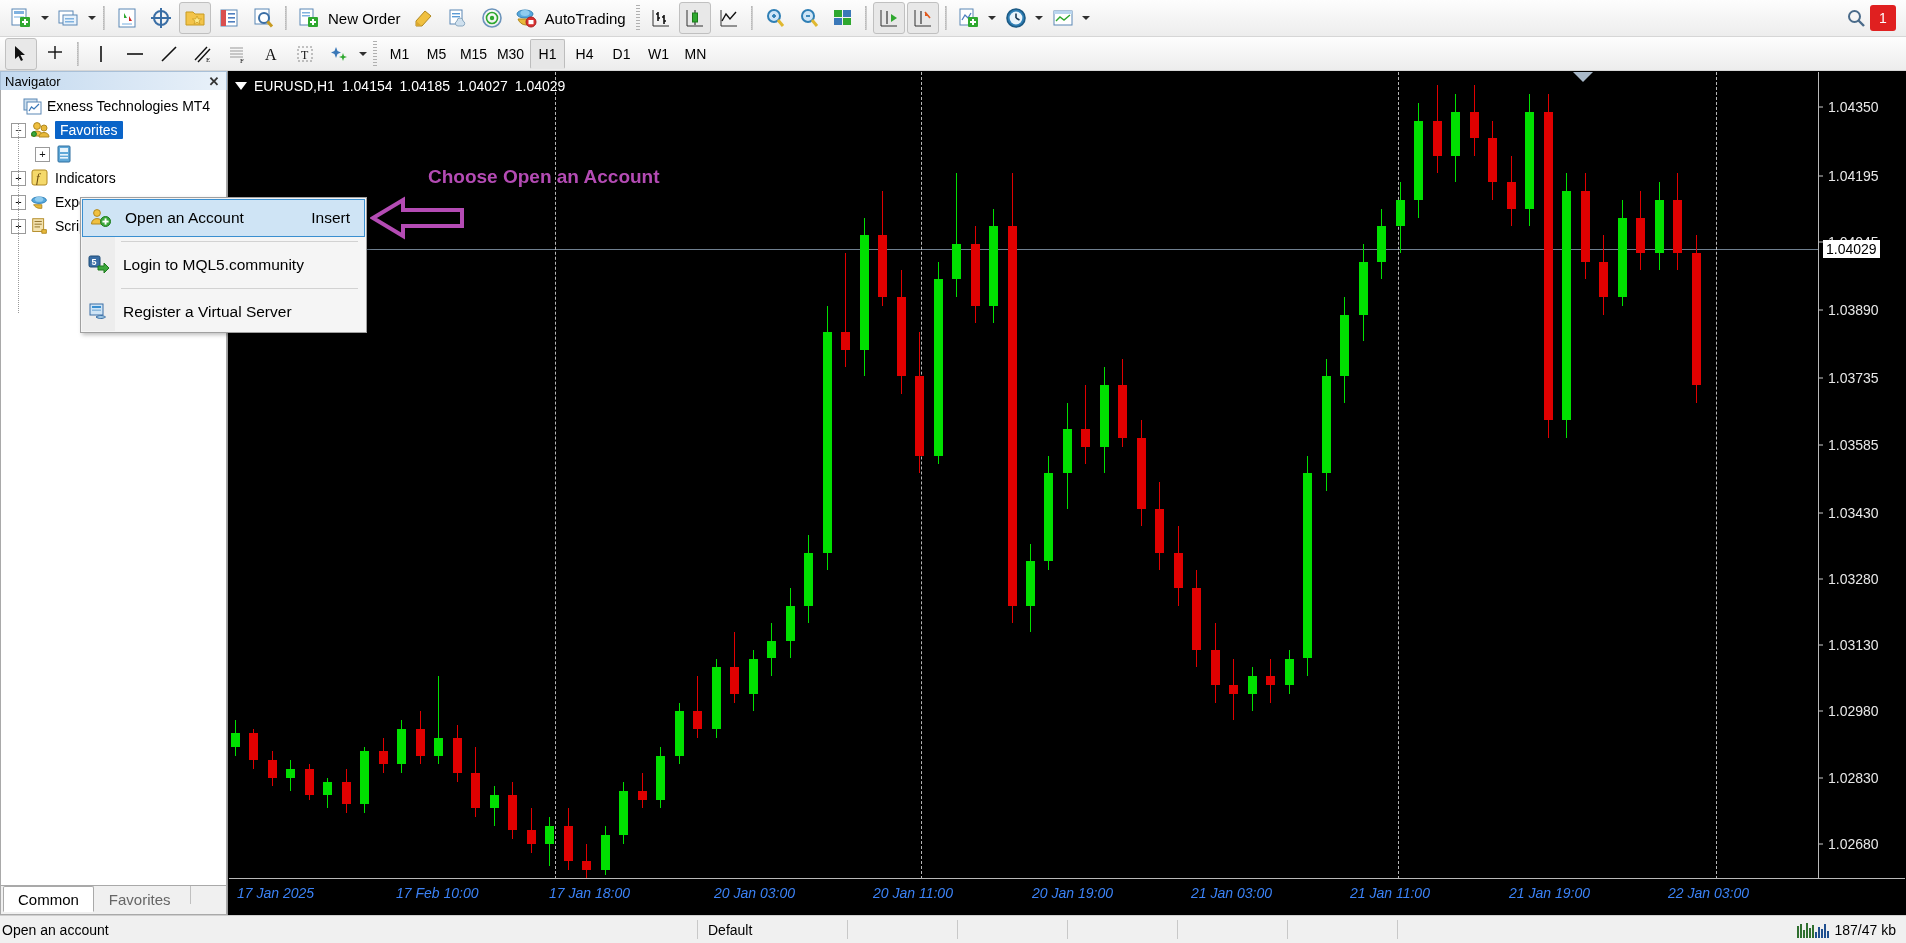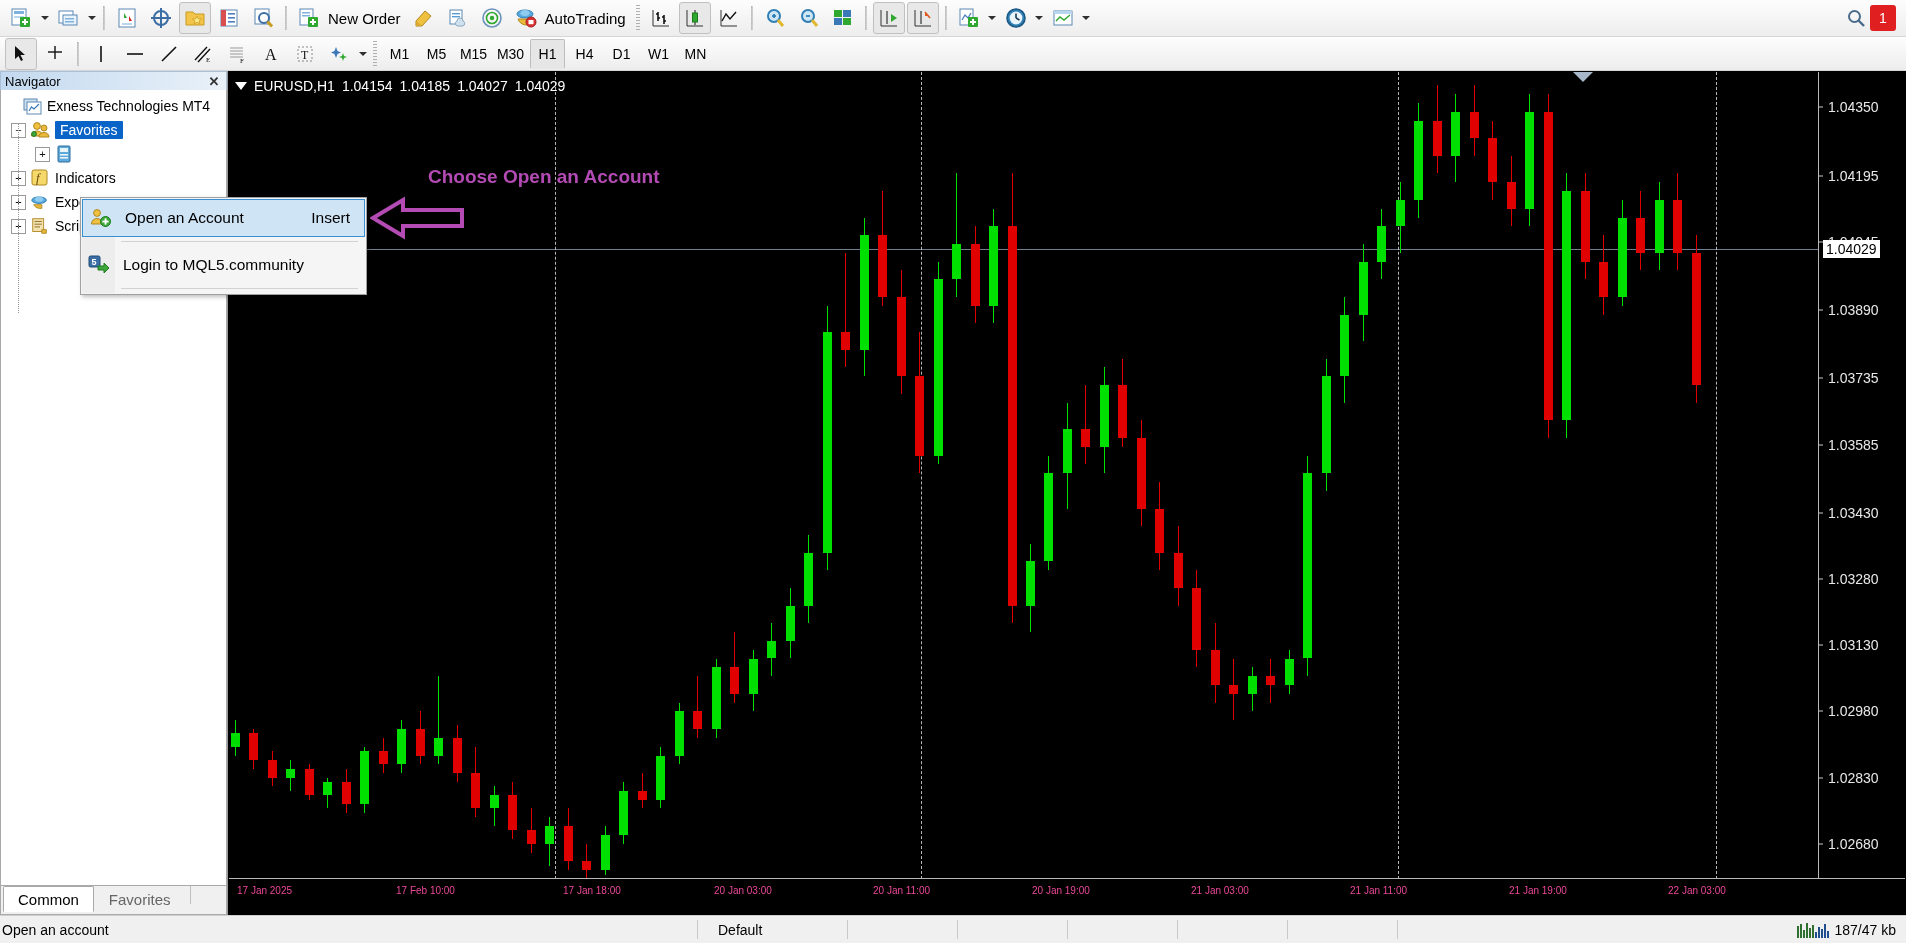--- a/index.html
+++ b/index.html
@@ -47,21 +47,21 @@
   .chartwrap{flex:1;position:relative;background:#f0f0f0;padding:0;box-sizing:border-box;}
   .chart{position:absolute;left:0;top:0;right:0;bottom:0;background:#000;border:1px solid #000;}
   .chart-hdr{position:absolute;left:6px;top:6px;display:flex;align-items:center;gap:7px;color:#fff;font-size:14px;font-family:"Liberation Sans",sans-serif;z-index:5;}
   .hdr-caret{width:0;height:0;border-left:6px solid transparent;border-right:6px solid transparent;border-top:8px solid #fff;}
   .plot{position:absolute;left:0;top:0;right:86px;bottom:35px;overflow:hidden;}
   .yaxis{position:absolute;right:0;top:0;width:86px;bottom:35px;border-left:1px solid #b9b9b9;}
   .ylab{position:absolute;left:9px;transform:translateY(-50%);color:#e8e8e8;font-size:14px;white-space:nowrap;}
   .ytick{position:absolute;left:0;width:4px;height:1px;background:#c9c9c9;transform:translateY(-50%);}
   .ycur{position:absolute;left:4px;transform:translateY(-50%);background:#fff;color:#000;font-size:14px;padding:1px 3px;white-space:nowrap;}
   .xaxis{position:absolute;left:0;right:0;bottom:0;height:35px;border-top:1px solid #b9b9b9;}
-  .xlab{position:absolute;top:6px;color:#ec4899;font-size:10px;white-space:nowrap;}
+  .xlab{position:absolute;top:6px;color:#3b82f6;font-size:14px;white-space:nowrap;font-style:italic;}
   .vgrid{position:absolute;top:0;bottom:0;width:0;border-left:1px dashed #d8d8d8;opacity:.85;}
   .hline{position:absolute;left:0;right:0;height:1px;background:#6f7f8f;}
   .topmark{position:absolute;top:0;width:0;height:0;border-left:10px solid transparent;border-right:10px solid transparent;border-top:10px solid #a8b8c8;}
   .cand{position:absolute;width:9px;}
   .wick{position:absolute;left:4px;width:1px;}
   .body{position:absolute;left:0;width:9px;}
   .annot{position:absolute;color:#b44bb4;font-weight:bold;font-size:19px;white-space:nowrap;z-index:6;font-family:"Liberation Sans",sans-serif;}
 
   
   .ctx{position:absolute;left:80px;top:126px;width:285px;background:#f5f5f5;border:1px solid #a0a0a0;box-shadow:2px 2px 4px rgba(0,0,0,.25);z-index:40;padding:1px 0;}
@@ -70,21 +70,21 @@
   .ctxitem.hl{background:#cfe4f5;border:1px solid #3a8fd0;margin:0 1px;height:36px;}
   .ctxicon{width:32px;display:flex;align-items:center;justify-content:center;flex:none;z-index:1;}
   .ctxtext{flex:1;padding-left:8px;z-index:1;}
   .ctxkey{padding-right:14px;z-index:1;}
   .ctxsep{height:1px;background:#d2d2d2;margin:4px 8px 4px 40px;}
   .arrow{position:absolute;left:370px;top:124px;z-index:41;}
 
   
   .status{height:27px;background:#f0f0f0;border-top:1px solid #cfcfcf;display:flex;align-items:center;font-size:14px;flex:none;}
   .st-msg{padding-left:2px;width:697px;box-sizing:border-box;}
-  .st-cell{border-left:1px solid #c8c8c8;height:19px;display:flex;align-items:center;padding:0 20px;box-sizing:border-box;}
+  .st-cell{border-left:1px solid #c8c8c8;height:19px;display:flex;align-items:center;padding:0 10px;box-sizing:border-box;}
   .st-right{margin-left:auto;display:flex;align-items:center;gap:6px;padding-right:10px;}
   .bars{display:flex;align-items:flex-end;gap:1px;height:16px;}
   .bars i{width:2px;background:#2f6f2f;display:block;}
 </style>
 </head>
 <body>
 
 <div class="app">
 
   <div class="toolbar">
@@ -831,21 +831,21 @@
             <div class="ylab" style="top: 639.426px;">1.02980</div>
             <div class="ytick" style="top: 705.574px;"></div>
             <div class="ylab" style="top: 705.574px;">1.02830</div>
             <div class="ytick" style="top: 771.721px;"></div>
             <div class="ylab" style="top: 771.721px;">1.02680</div>
             <div class="ycur" style="top: 176.834px;">1.04029</div>
           </div>
         <div class="xaxis" id="xaxis">
             <div class="xlab" style="left: 8px;">17 Jan 2025</div>
             <div class="xlab" style="left: 167px;">17 Feb 10:00</div>
-            <div class="xlab" style="left: 334px;">17 Jan 18:00</div>
+            <div class="xlab" style="left: 320px;">17 Jan 18:00</div>
             <div class="xlab" style="left: 485px;">20 Jan 03:00</div>
             <div class="xlab" style="left: 644px;">20 Jan 11:00</div>
             <div class="xlab" style="left: 803px;">20 Jan 19:00</div>
             <div class="xlab" style="left: 962px;">21 Jan 03:00</div>
             <div class="xlab" style="left: 1121px;">21 Jan 11:00</div>
             <div class="xlab" style="left: 1280px;">21 Jan 19:00</div>
             <div class="xlab" style="left: 1439px;">22 Jan 03:00</div>
           </div>
       </div>
       <div class="annot" id="annot-text" style="left:200px;top:95px;">Choose Open an Account</div>
@@ -877,20 +877,32 @@
           <svg width="22" height="20" viewBox="0 0 22 20">
               <rect x="1" y="1" width="11" height="11" rx="1.6" fill="#3a6ea5" stroke="#1c4a75"></rect>
               <text x="3.6" y="9.6" font-size="9" font-weight="bold" fill="#fff" font-family="Liberation Sans, sans-serif">5</text>
               <polygon points="10,11 16,11 16,8 21,13 16,18 16,15 10,15" fill="#3ca83c" stroke="#1c7a1c"></polygon>
             </svg>
         </div>
         <div class="ctxtext">Login to MQL5.community</div>
         <div class="ctxkey"></div>
       </div>
       <div class="ctxsep"></div>
+      <div class="ctxitem">
+        <div class="ctxicon">
+          <svg width="22" height="20" viewBox="0 0 22 20">
+              <rect x="2" y="2" width="13" height="11" fill="#cfe4f5" stroke="#3a6ea5"></rect>
+              <rect x="4" y="4" width="9" height="2" fill="#3a8fd0"></rect>
+              <rect x="4" y="7.5" width="9" height="1.5" fill="#8ab8dd"></rect>
+              <path d="M8 15c2.5-2 7-2 9.5 0-2.5 2-7 2-9.5 0z" fill="#9ec8e6" stroke="#3a6ea5"></path>
+            </svg>
+        </div>
+        <div class="ctxtext">Register a Virtual Server</div>
+        <div class="ctxkey"></div>
+      </div>
     </div>
 
   </div>
 
   <div class="status">
     <div class="st-msg">Open an account</div>
     <div class="st-cell" style="width:150px">Default</div>
     <div class="st-cell" style="width:110px"></div>
     <div class="st-cell" style="width:110px"></div>
     <div class="st-cell" style="width:110px"></div>

